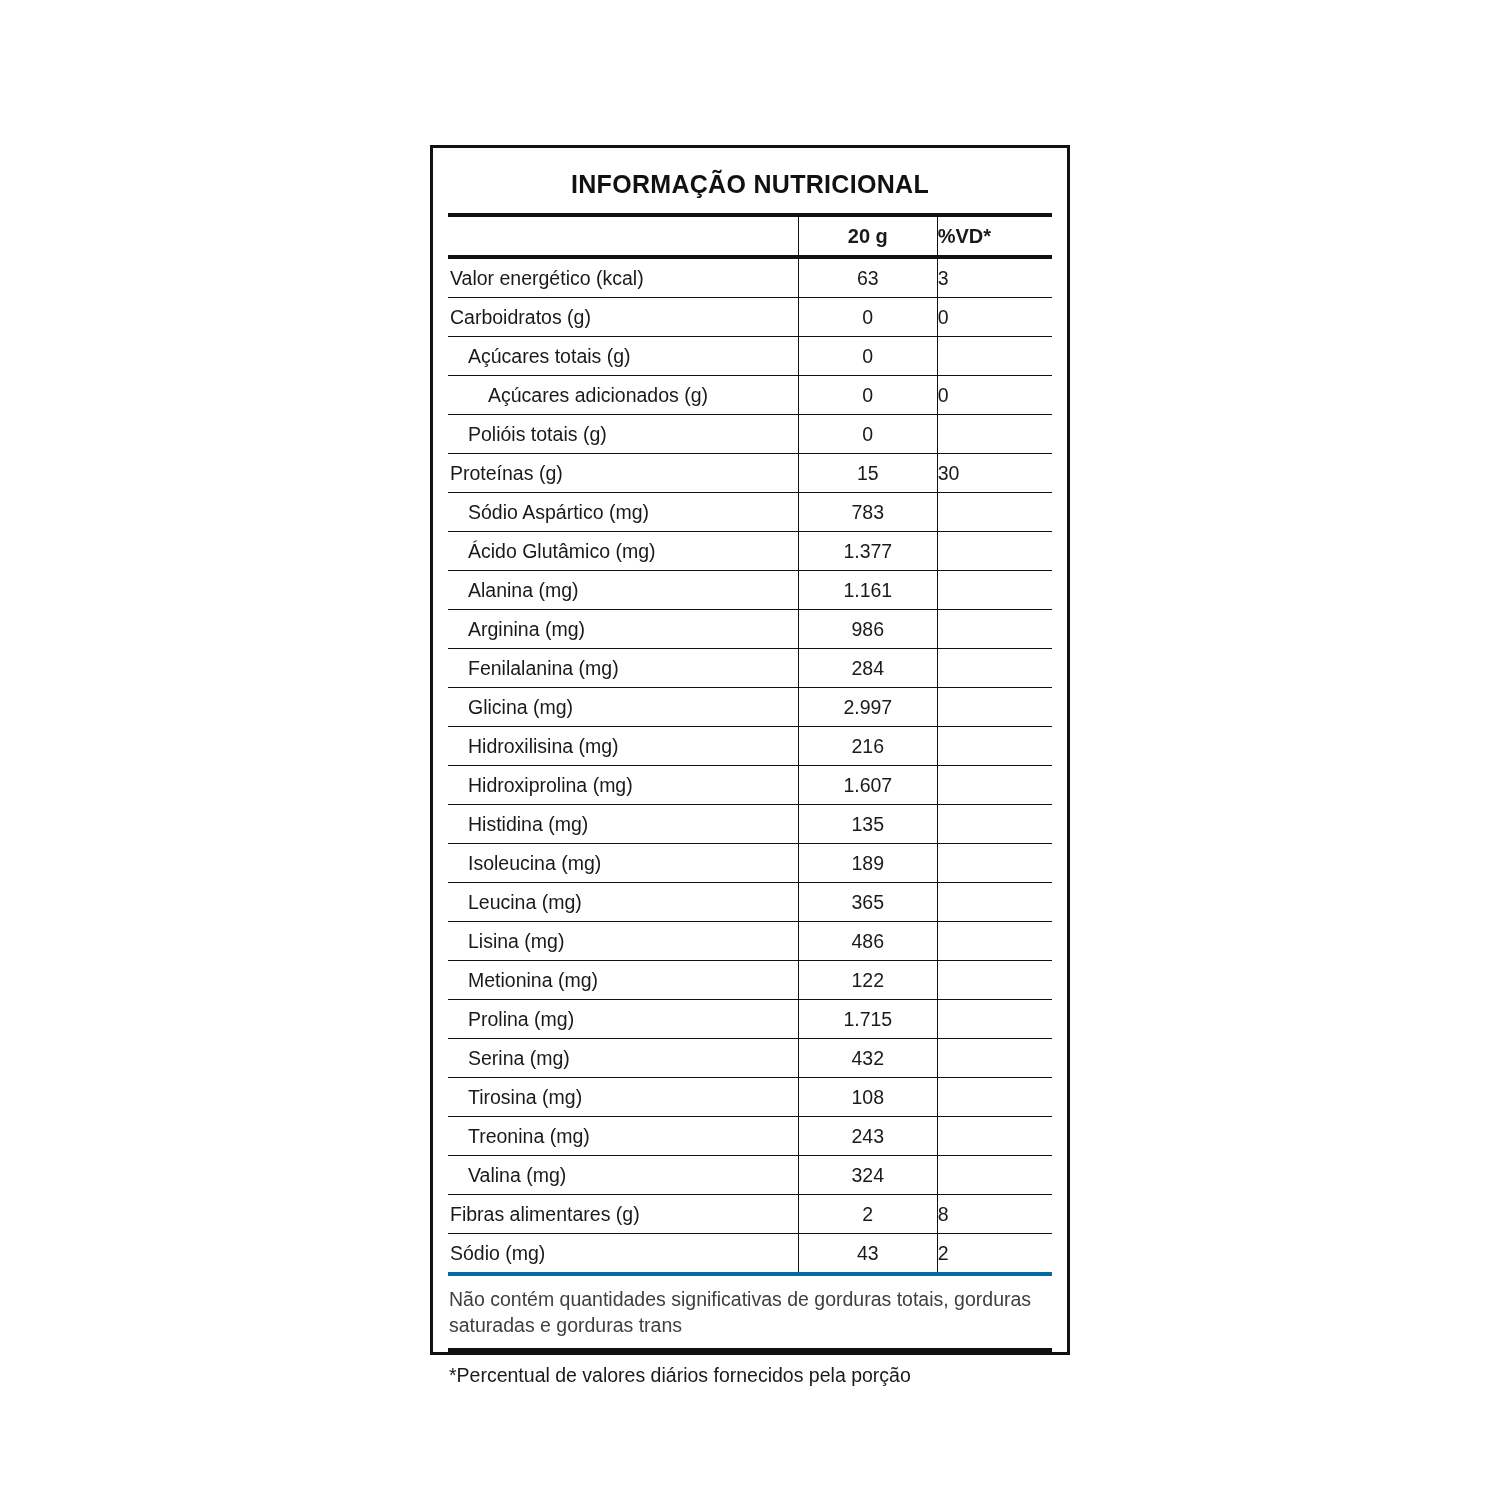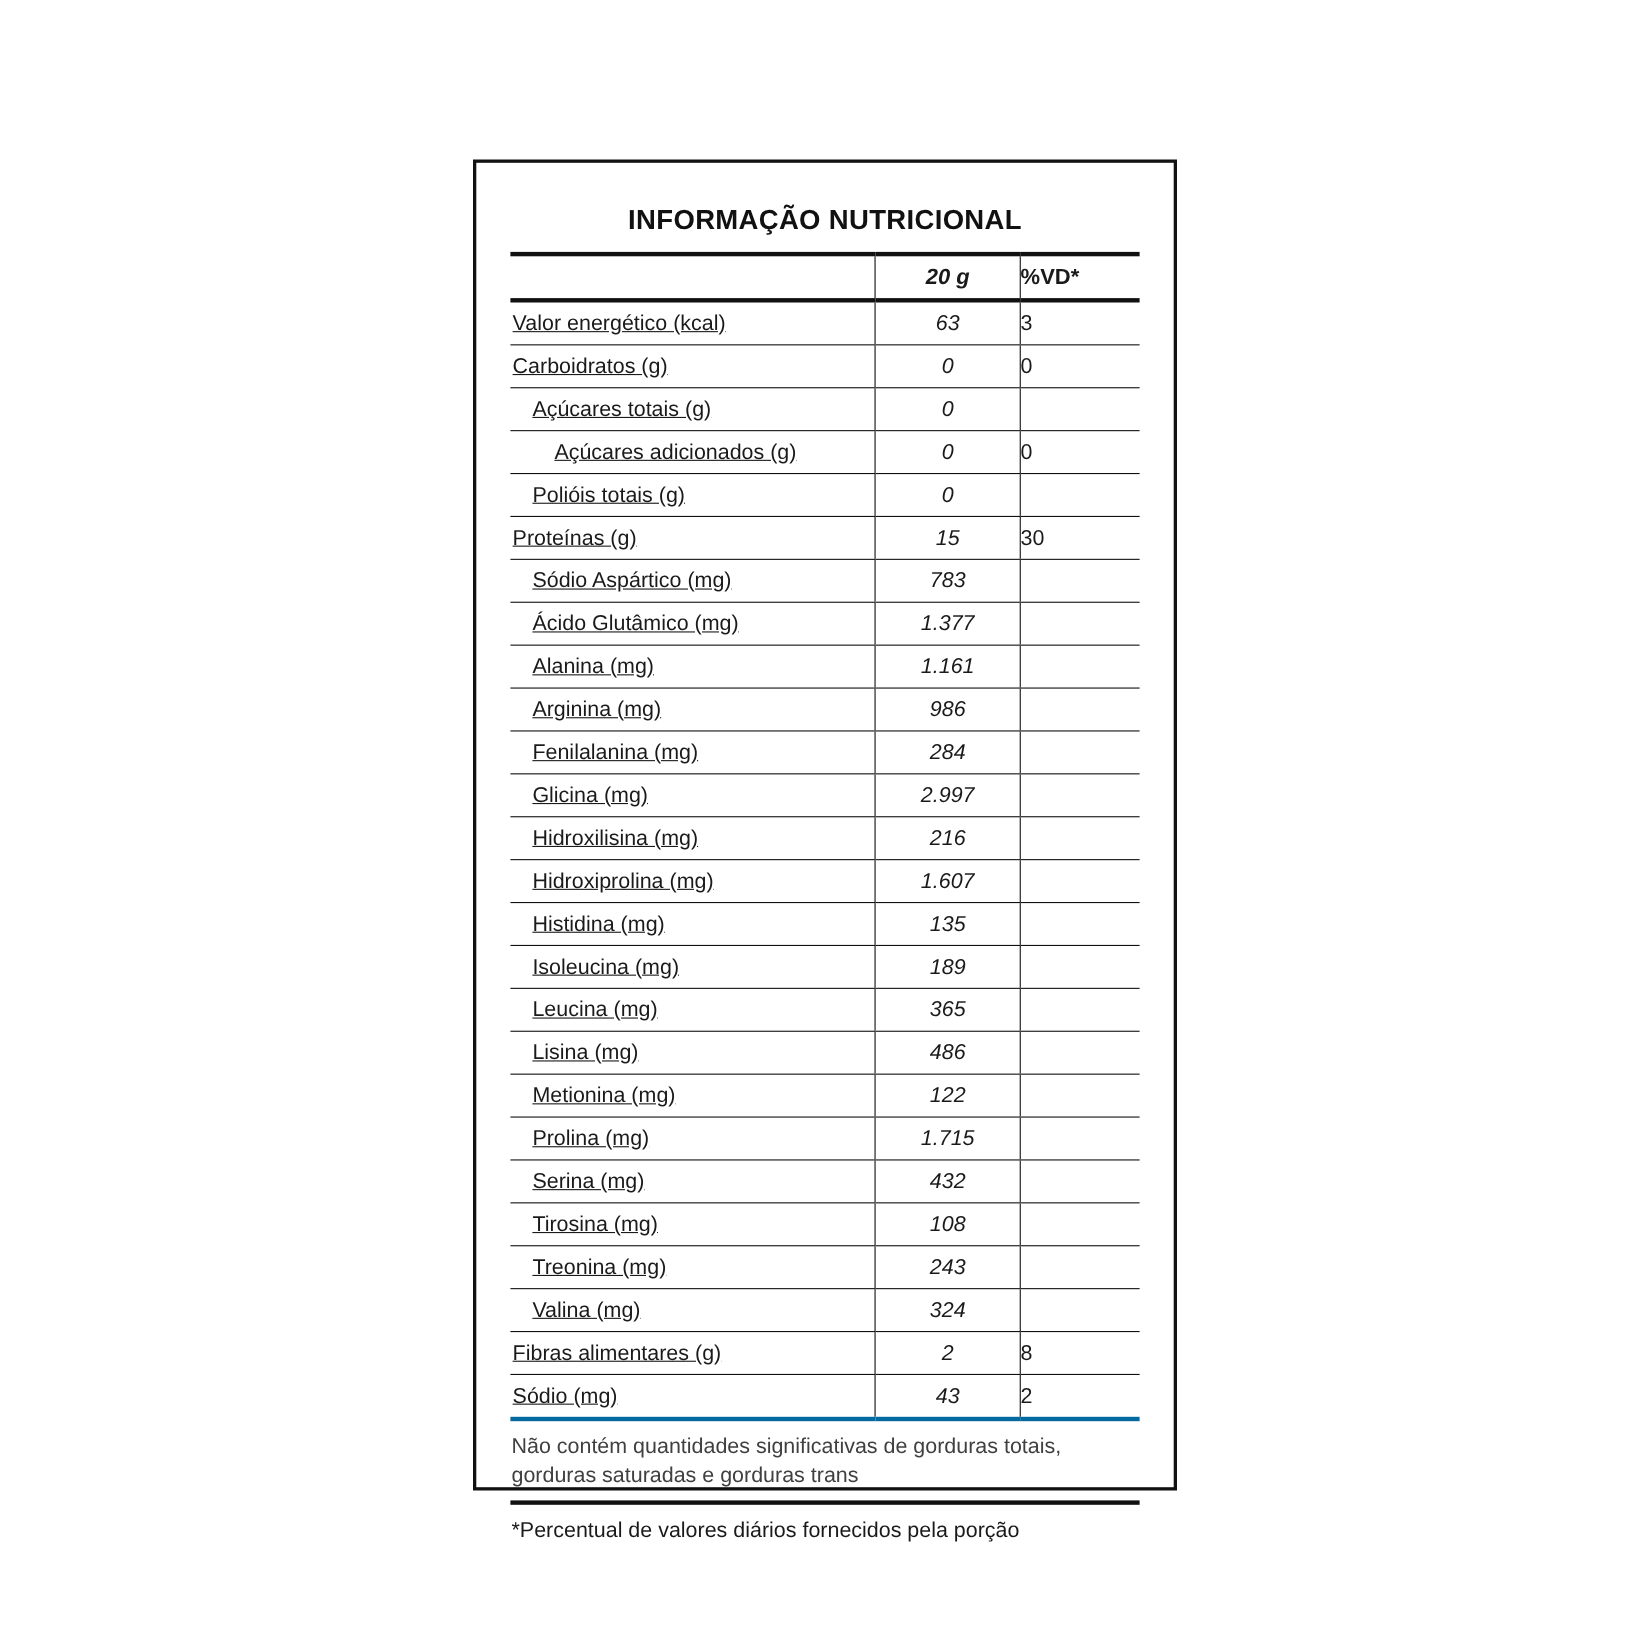--- a/index.html
+++ b/index.html
@@ -17,21 +17,21 @@
   }
   #panel {
     position: absolute;
     left: 430px;
     top: 145px;
     width: 640px;
     height: 1210px;
     border: 3px solid #111111;
     background: #ffffff;
     box-sizing: border-box;
-    padding: 16px;
+    padding: 0;
   }
   .title {
     text-align: center;
     font-size: 25px;
     font-weight: bold;
     letter-spacing: 0.3px;
     margin: 22px 0 14px 0;
     color: #111111;
   }
   .servings {
@@ -44,40 +44,40 @@
     width: calc(100% - 30px);
     margin: 8px 15px 0 15px;
     border-collapse: collapse;
     font-size: 19.5px;
   }
   table.nutri td, table.nutri th {
     padding: 0;
     vertical-align: middle;
   }
   .colname { width: 58%; }
-  .colval  { width: 23%; text-align: center; font-style: italic; }
+  .colval  { width: 23%; text-align: center; }
   .colvd   { width: 19%; text-align: left; }
 
   tr.headrow th {
     border-top: 4px solid #111111;
     border-bottom: 4px solid #111111;
     font-size: 20px;
     font-weight: bold;
     height: 34px;
     padding: 2px 0;
   }
   tr.headrow th.colname { border-left: none; }
   .cellsep-left { border-left: 1.5px solid #111111; }
 
   tr.datarow td {
     border-bottom: 1.5px solid #111111;
     height: 36px;
     padding: 1px 0;
   }
-  tr.datarow td.colname { padding-left: 2px; text-decoration: underline; }
+  tr.datarow td.colname { padding-left: 2px; }
   tr.datarow td.colval { border-left: 1.5px solid #111111; }
   tr.datarow td.colvd { border-left: 1.5px solid #111111; }
 
   tr.lastdata td { border-bottom: 4px solid #0369a1; }
 
   .ind1 { padding-left: 20px !important; }
   .ind2 { padding-left: 40px !important; }
 
   .footnote1 {
     padding: 10px 16px 2px 16px;

